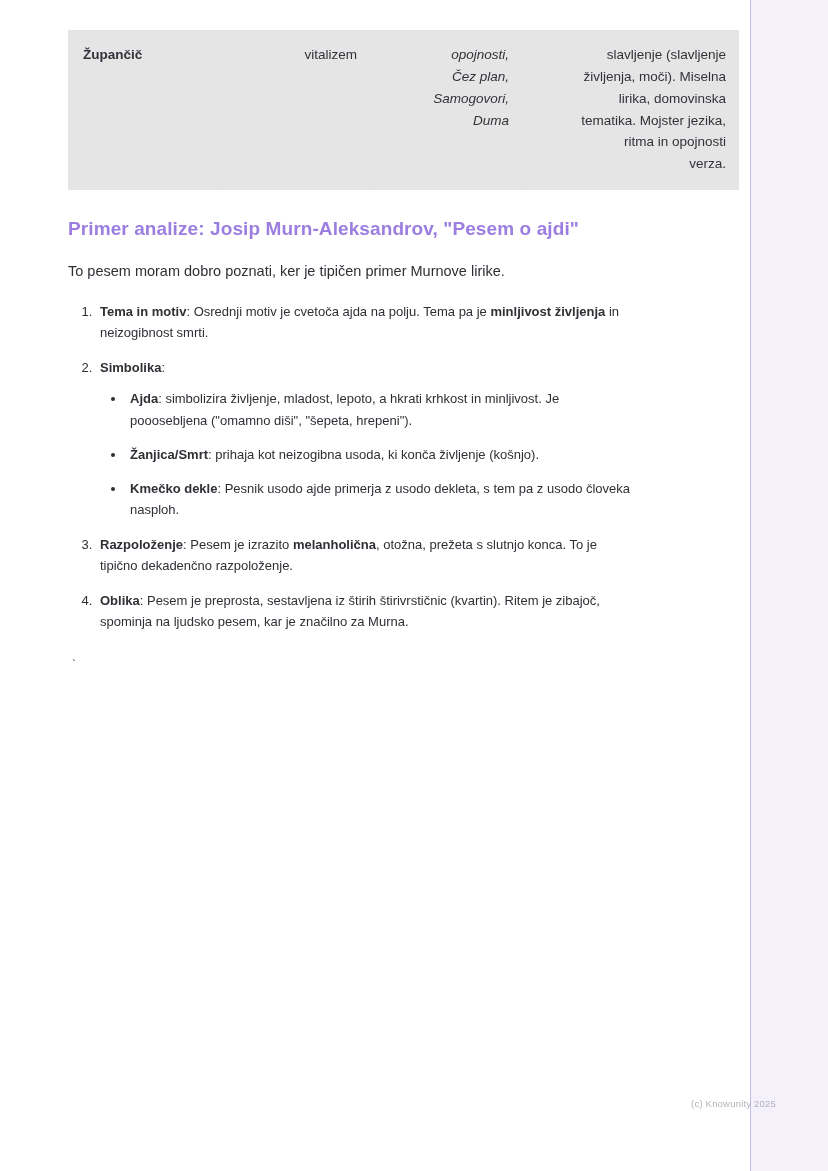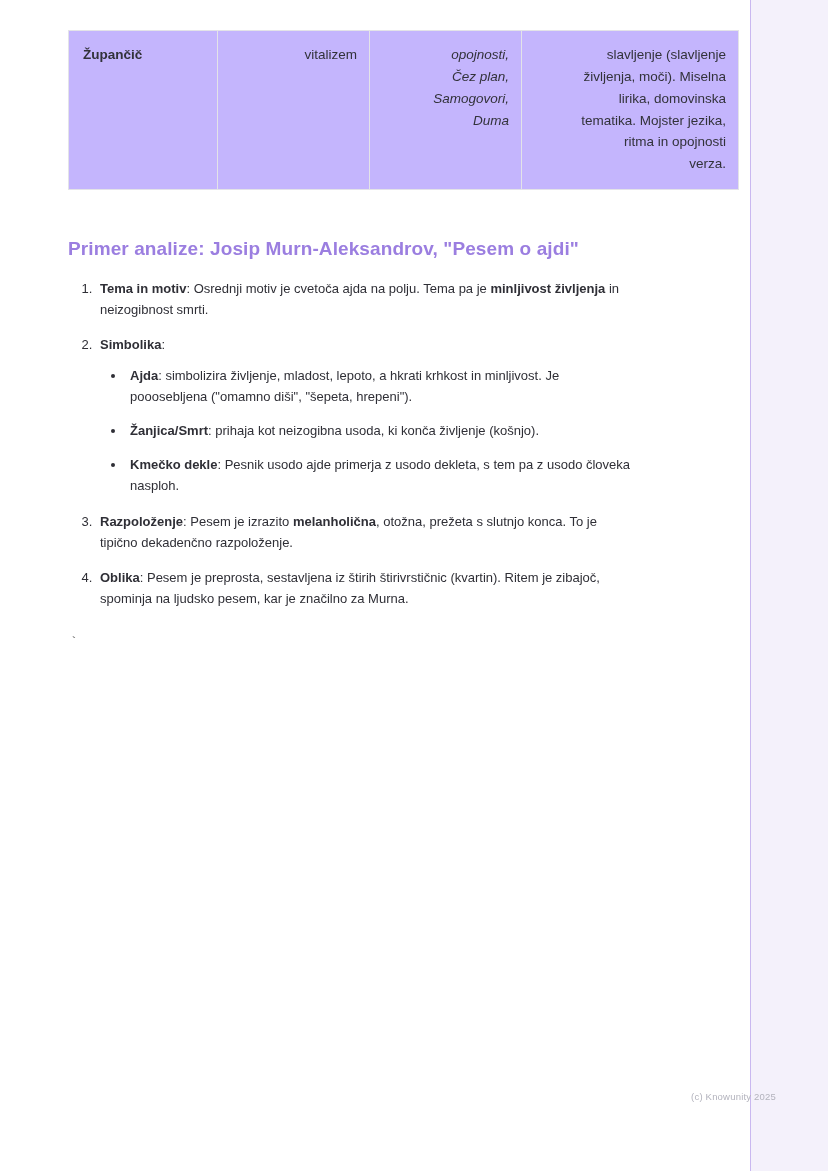--- a/index.html
+++ b/index.html
@@ -48,42 +48,42 @@
     left: 68px;
     top: 30px;
     width: 570px;
   }
 
   
   table.poet-table {
     border-collapse: collapse;
     width: 568px;
     table-layout: fixed;
-    background: #c4b5fd;
+    background: #e5e5e5;
   }
   table.poet-table td {
     border: 1px solid #e3e3e8;
     vertical-align: top;
     padding: 13px 12px 14px 14px;
     font-size: 13.5px;
     line-height: 1.62;
     color: #32323a;
   }
   td.c1 { width: 122px; font-weight: bold; }
   td.c2 { width: 125px; text-align: right; }
   td.c3 { width: 125px; font-style: italic; }
   td.c4 { width: 190px; }
   .cell-lines span { display: block; text-align: right; }
 
   
   h2.section-title {
     font-size: 19px;
     font-weight: bold;
     color: #9b7ee0;
-    margin: 48px 0 0 0;
+    margin: 28px 0 0 0;
     letter-spacing: 0.1px;
   }
 
   p.intro {
     font-size: 14.5px;
     line-height: 1.6;
     margin: 20px 0 0 0;
     color: #2f2f36;
   }
 
@@ -116,21 +116,21 @@
   .trailing-tick {
     font-size: 13px;
     color: #555;
     margin: 26px 0 0 2px;
     font-family: "Liberation Mono", monospace;
   }
 
   .footer-credit {
     position: absolute;
     right: 52px;
-    bottom: 69px;
+    bottom: 62px;
     font-size: 9.5px;
     color: #b3b3bd;
     letter-spacing: 0.2px;
   }
 </style>
 </head>
 <body>
 
 <div class="right-strip-a"></div>
 <div class="right-strip-line"></div>
@@ -160,20 +160,21 @@
               <span>ritma in opojnosti</span>
               <span>verza.</span>
             </span>
           </td>
         </tr>
       </tbody>
     </table>
 
     <h2 class="section-title">Primer analize: Josip Murn-Aleksandrov, "Pesem o ajdi"</h2>
 
+    <p class="intro">To pesem moram dobro poznati, ker je tipičen primer Murnove lirike.</p>
 
     <ol class="analysis">
       <li>
         <b>Tema in motiv</b><span>: Osrednji motiv je cvetoča ajda na polju. Tema pa je </span><b>minljivost življenja</b><span> in neizogibnost smrti.</span>
       </li>
       <li>
         <b>Simbolika</b><span>:</span>
         <ul class="sub">
           <li>
             <b>Ajda</b><span>: simbolizira življenje, mladost, lepoto, a hkrati krhkost in minljivost. Je pooosebljena ("omamno diši", "šepeta, hrepeni").</span>

